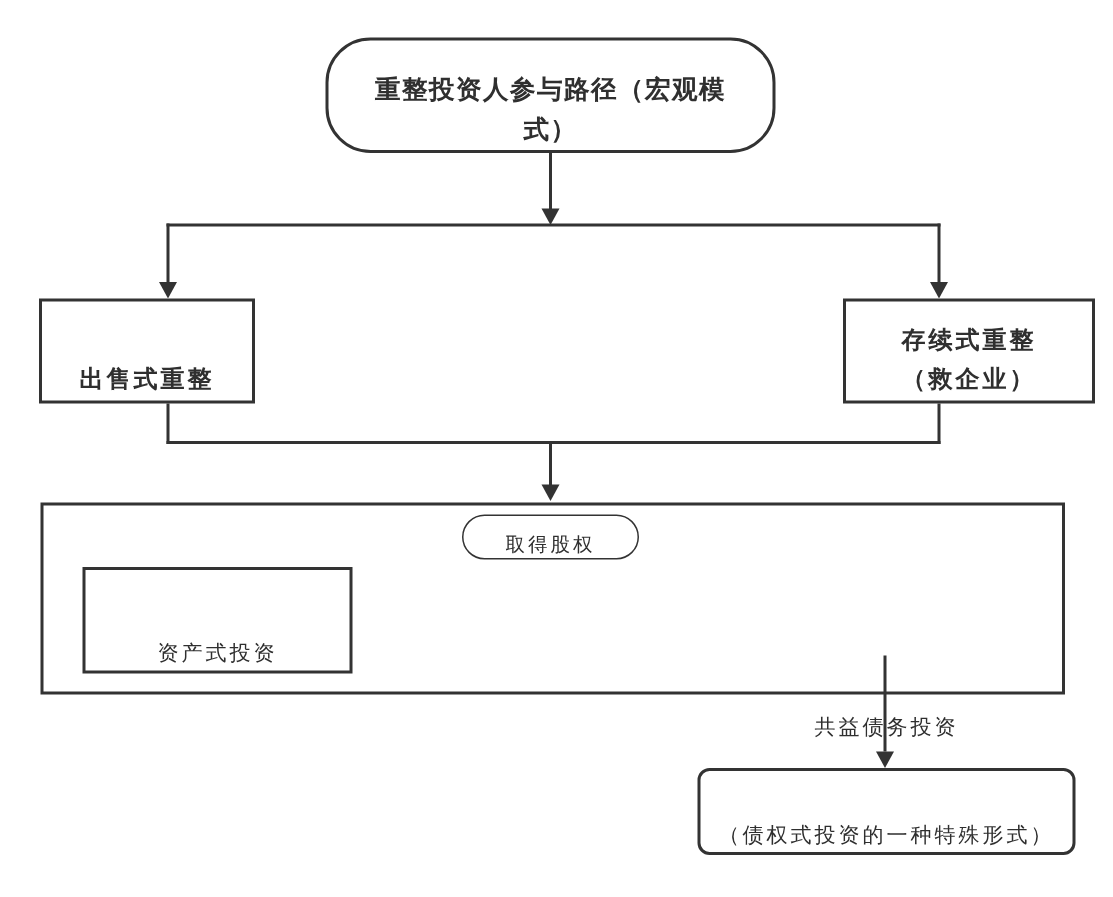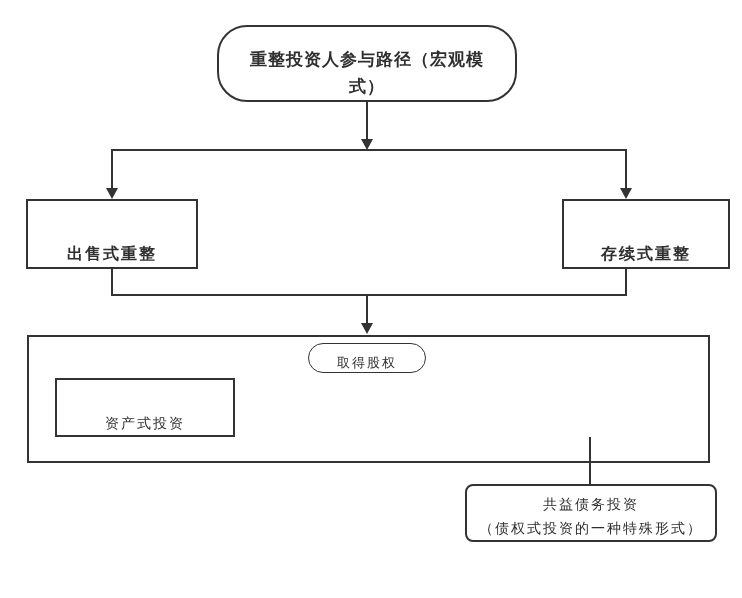--- a/index.html
+++ b/index.html
@@ -33,33 +33,33 @@
   .arrow-down {
     position: absolute;
     width: 0; height: 0;
     border-left: 6px solid transparent;
     border-right: 6px solid transparent;
     border-top: 11px solid var(--line);
   }
   
   .root-box { left:217px; top:25px; width:300px; height:77px; border-radius:30px;
               font-size:17px; font-weight:bold; line-height:27px; letter-spacing:1px; }
-  .sale-box { left:26px; top:199px; width:172px; height:70px;
+  .sale-box { left:26px; top:199px; width:144px; height:70px;
               font-size:16px; font-weight:bold; line-height:26px; letter-spacing:2px; }
   .survival-box { left:542px; top:199px; width:168px; height:70px;
               font-size:16px; font-weight:bold; line-height:26px; letter-spacing:2px;margin-left:20px; }
   .group-box { left:27px; top:335px; width:683px; height:128px; background:transparent; }
   .pill { left:308px; top:343px; width:118px; height:30px; border-radius:15px;
           border-width:1.5px; font-size:13px; letter-spacing:2px; }
-  .tool-box { top:378px; height:59px; font-size:14px; line-height:24px; letter-spacing:2px; }
+  .tool-box { top:378px; height:71px; font-size:14px; line-height:24px; letter-spacing:2px; }
   .asset-box  { left:55px;  width:180px; }
   .equity-box { left:267px; width:203px; }
   .debt-box   { left:488px; width:204px; }
-  .common-box { left:465px; top:484px; width:252px; height:58px; border-radius:8px;
-                font-size:14px; line-height:24px; letter-spacing:2px; }
+  .common-box { left:465px; top:512px; width:252px; height:58px; border-radius:8px;
+                font-size:14px; line-height:24px; letter-spacing:2px;gap:48px; }
   
   .c-root-v      { left:366px; top:102px; width:2px; height:38px; }
   .a-root        { left:361px; top:139px; }
   .c-split-h     { left:111px; top:149px; width:516px; height:2px; }
   .c-split-lv    { left:111px; top:149px; width:2px; height:40px; }
   .a-split-l     { left:106px; top:188px; }
   .c-split-rv    { left:625px; top:149px; width:2px; height:40px; }
   .a-split-r     { left:620px; top:188px; }
   .c-merge-lv    { left:111px; top:269px; width:2px; height:27px; }
   .c-merge-rv    { left:625px; top:269px; width:2px; height:27px; }
@@ -85,20 +85,21 @@
   <div class="vline c-split-lv"></div>
   <div class="arrow-down a-split-l"></div>
   <div class="vline c-split-rv"></div>
   <div class="arrow-down a-split-r"></div>
 
   <div class="box sale-box">
     <div>出售式重整</div>
   </div>
   <div class="box survival-box">
     <div>存续式重整</div>
+    <div>（救企业）</div>
   </div>
 
   <div class="vline c-merge-lv"></div>
   <div class="vline c-merge-rv"></div>
   <div class="hline c-merge-h"></div>
   <div class="vline c-merge-cv"></div>
   <div class="arrow-down a-merge"></div>
 
   <div class="box group-box"></div>
   <div class="box pill">

